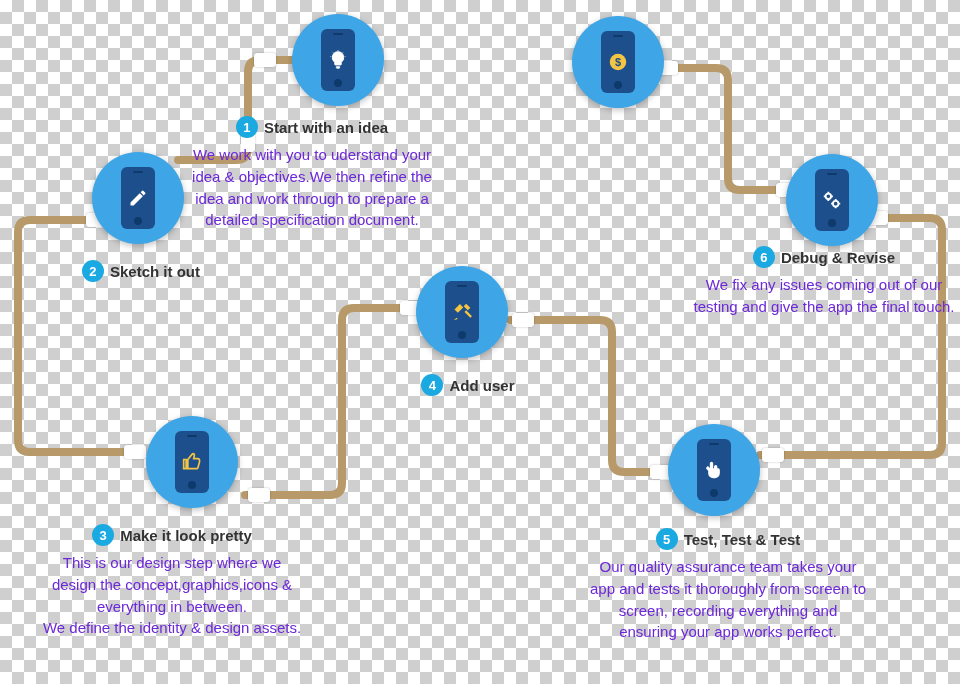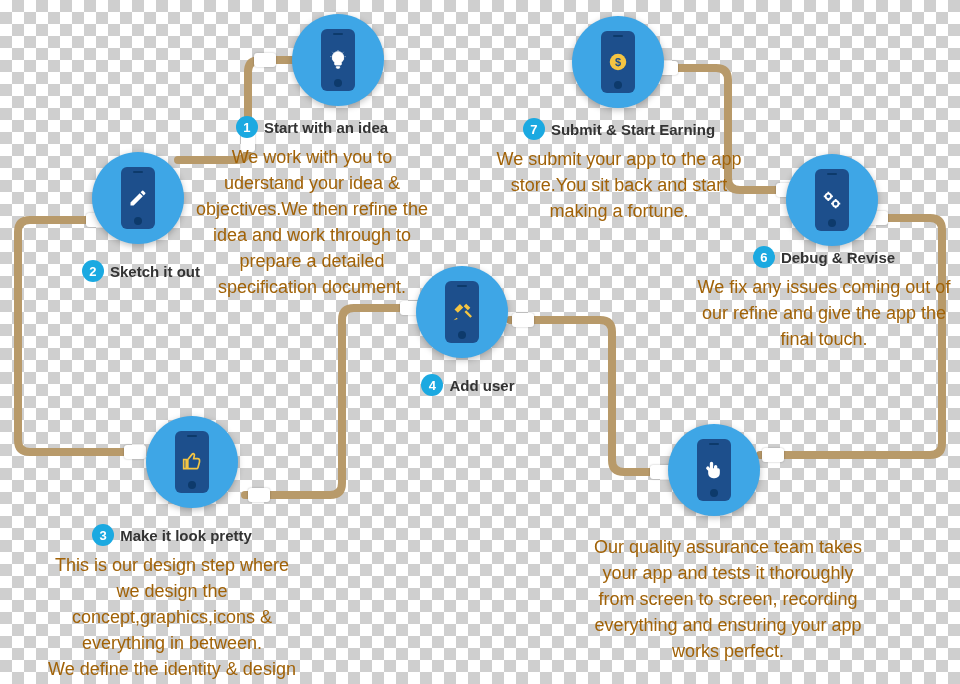--- a/index.html
+++ b/index.html
@@ -15,21 +15,21 @@
   .stage{position:relative;width:960px;height:684px;}
   svg.wires{position:absolute;inset:0;width:960px;height:684px;pointer-events:none;}
   .node{position:absolute;width:92px;height:92px;border-radius:50%;background:#3ea6e6;box-shadow:0 2px 6px rgba(0,0,0,.25);display:flex;align-items:center;justify-content:center;}
   .phone{width:34px;height:62px;border-radius:6px;background:#1d4f8c;position:relative;display:flex;align-items:center;justify-content:center;}
   .phone::before{content:"";position:absolute;top:4px;width:10px;height:2px;background:#0d3a6b;border-radius:2px;}
   .phone::after{content:"";position:absolute;bottom:4px;width:8px;height:8px;border-radius:50%;background:#0d3a6b;}
   .ico{color:#fff;}
   .txt{position:absolute;text-align:center;}
   .badge{display:inline-flex;align-items:center;justify-content:center;width:22px;height:22px;border-radius:50%;background:#1ba9e1;color:#fff;font-weight:bold;font-size:13px;margin-right:6px;vertical-align:middle;}
   .title{font-weight:bold;font-size:15px;color:#333;display:inline-block;vertical-align:middle;}
-  .desc{font-size:18px;line-height:1.45;color:#a16207;margin-top:6px;}
+  .desc{font-size:15px;line-height:1.45;color:#6d28d9;margin-top:6px;}
   .hdr{margin-bottom:2px;text-decoration:underline;}
   .plug{position:absolute;width:14px;height:22px;background:#fff;border-radius:3px;box-shadow:0 0 2px rgba(0,0,0,.3);}
   .plug.h{width:22px;height:14px;}
 </style>
 </head>
 <body>
 
 <div class="stage">
 
   <svg class="wires" viewBox="0 0 960 684">
@@ -132,43 +132,40 @@
   </div>
 
   <div class="node" style="left:668px;top:424px">
     <div class="phone">
       <svg class="ico" width="20" height="22" viewBox="0 0 24 24">
         <path fill="#fff" d="M9 2a2 2 0 0 1 2 2v6h1V8a2 2 0 1 1 4 0v2h1a2 2 0 0 1 2 2v4a6 6 0 0 1-6 6h-2a6 6 0 0 1-6-6v-3l-1.6-1.6a2 2 0 1 1 2.8-2.8L7 10V4a2 2 0 0 1 2-2z"></path>
       </svg>
     </div>
   </div>
   <div class="txt" style="left:588px;top:528px;width:280px">
+    <div class="hdr"><span class="badge">5</span><span class="title">Test, Test &amp; Test</span></div>
     <div class="desc">Our quality assurance team takes your app and tests it thoroughly from screen to screen, recording everything and ensuring your app works perfect.</div>
   </div>
 
   <div class="node" style="left:786px;top:154px">
     <div class="phone">
       <svg class="ico" width="22" height="22" viewBox="0 0 24 24">
         <circle cx="8" cy="8" r="3" fill="none" stroke="#fff" stroke-width="2"></circle>
         <circle cx="16" cy="16" r="3" fill="none" stroke="#fff" stroke-width="2"></circle>
         <path stroke="#fff" stroke-width="2" d="M8 3v2M8 11v2M3 8h2M11 8h2M16 11v2M16 19v2M11 16h2M19 16h2"></path>
       </svg>
     </div>
   </div>
   <div class="txt" style="left:690px;top:246px;width:268px">
     <div class="hdr"><span class="badge">6</span><span class="title">Debug &amp; Revise</span></div>
-    <div class="desc">We fix any issues coming out of our refine and give the app the final touch.</div>
+    <div class="desc">We fix any issues coming out of our testing and give the app the final touch.</div>
   </div>
 
   <div class="node" style="left:572px;top:16px">
     <div class="phone">
       <svg class="ico" width="22" height="22" viewBox="0 0 24 24">
         <circle cx="12" cy="12" r="9" fill="#f4c542"></circle>
         <text x="12" y="16" text-anchor="middle" font-size="12" font-weight="bold" fill="#1d4f8c">$</text>
       </svg>
     </div>
   </div>
-  <div class="txt" style="left:494px;top:118px;width:250px">
-    <div class="hdr"><span class="badge">7</span><span class="title">Submit &amp; Start Earning</span></div>
-    <div class="desc">We submit your app to the app store.You sit back and start making a fortune.</div>
-  </div>
 
 </div>
 
 </body></html>

